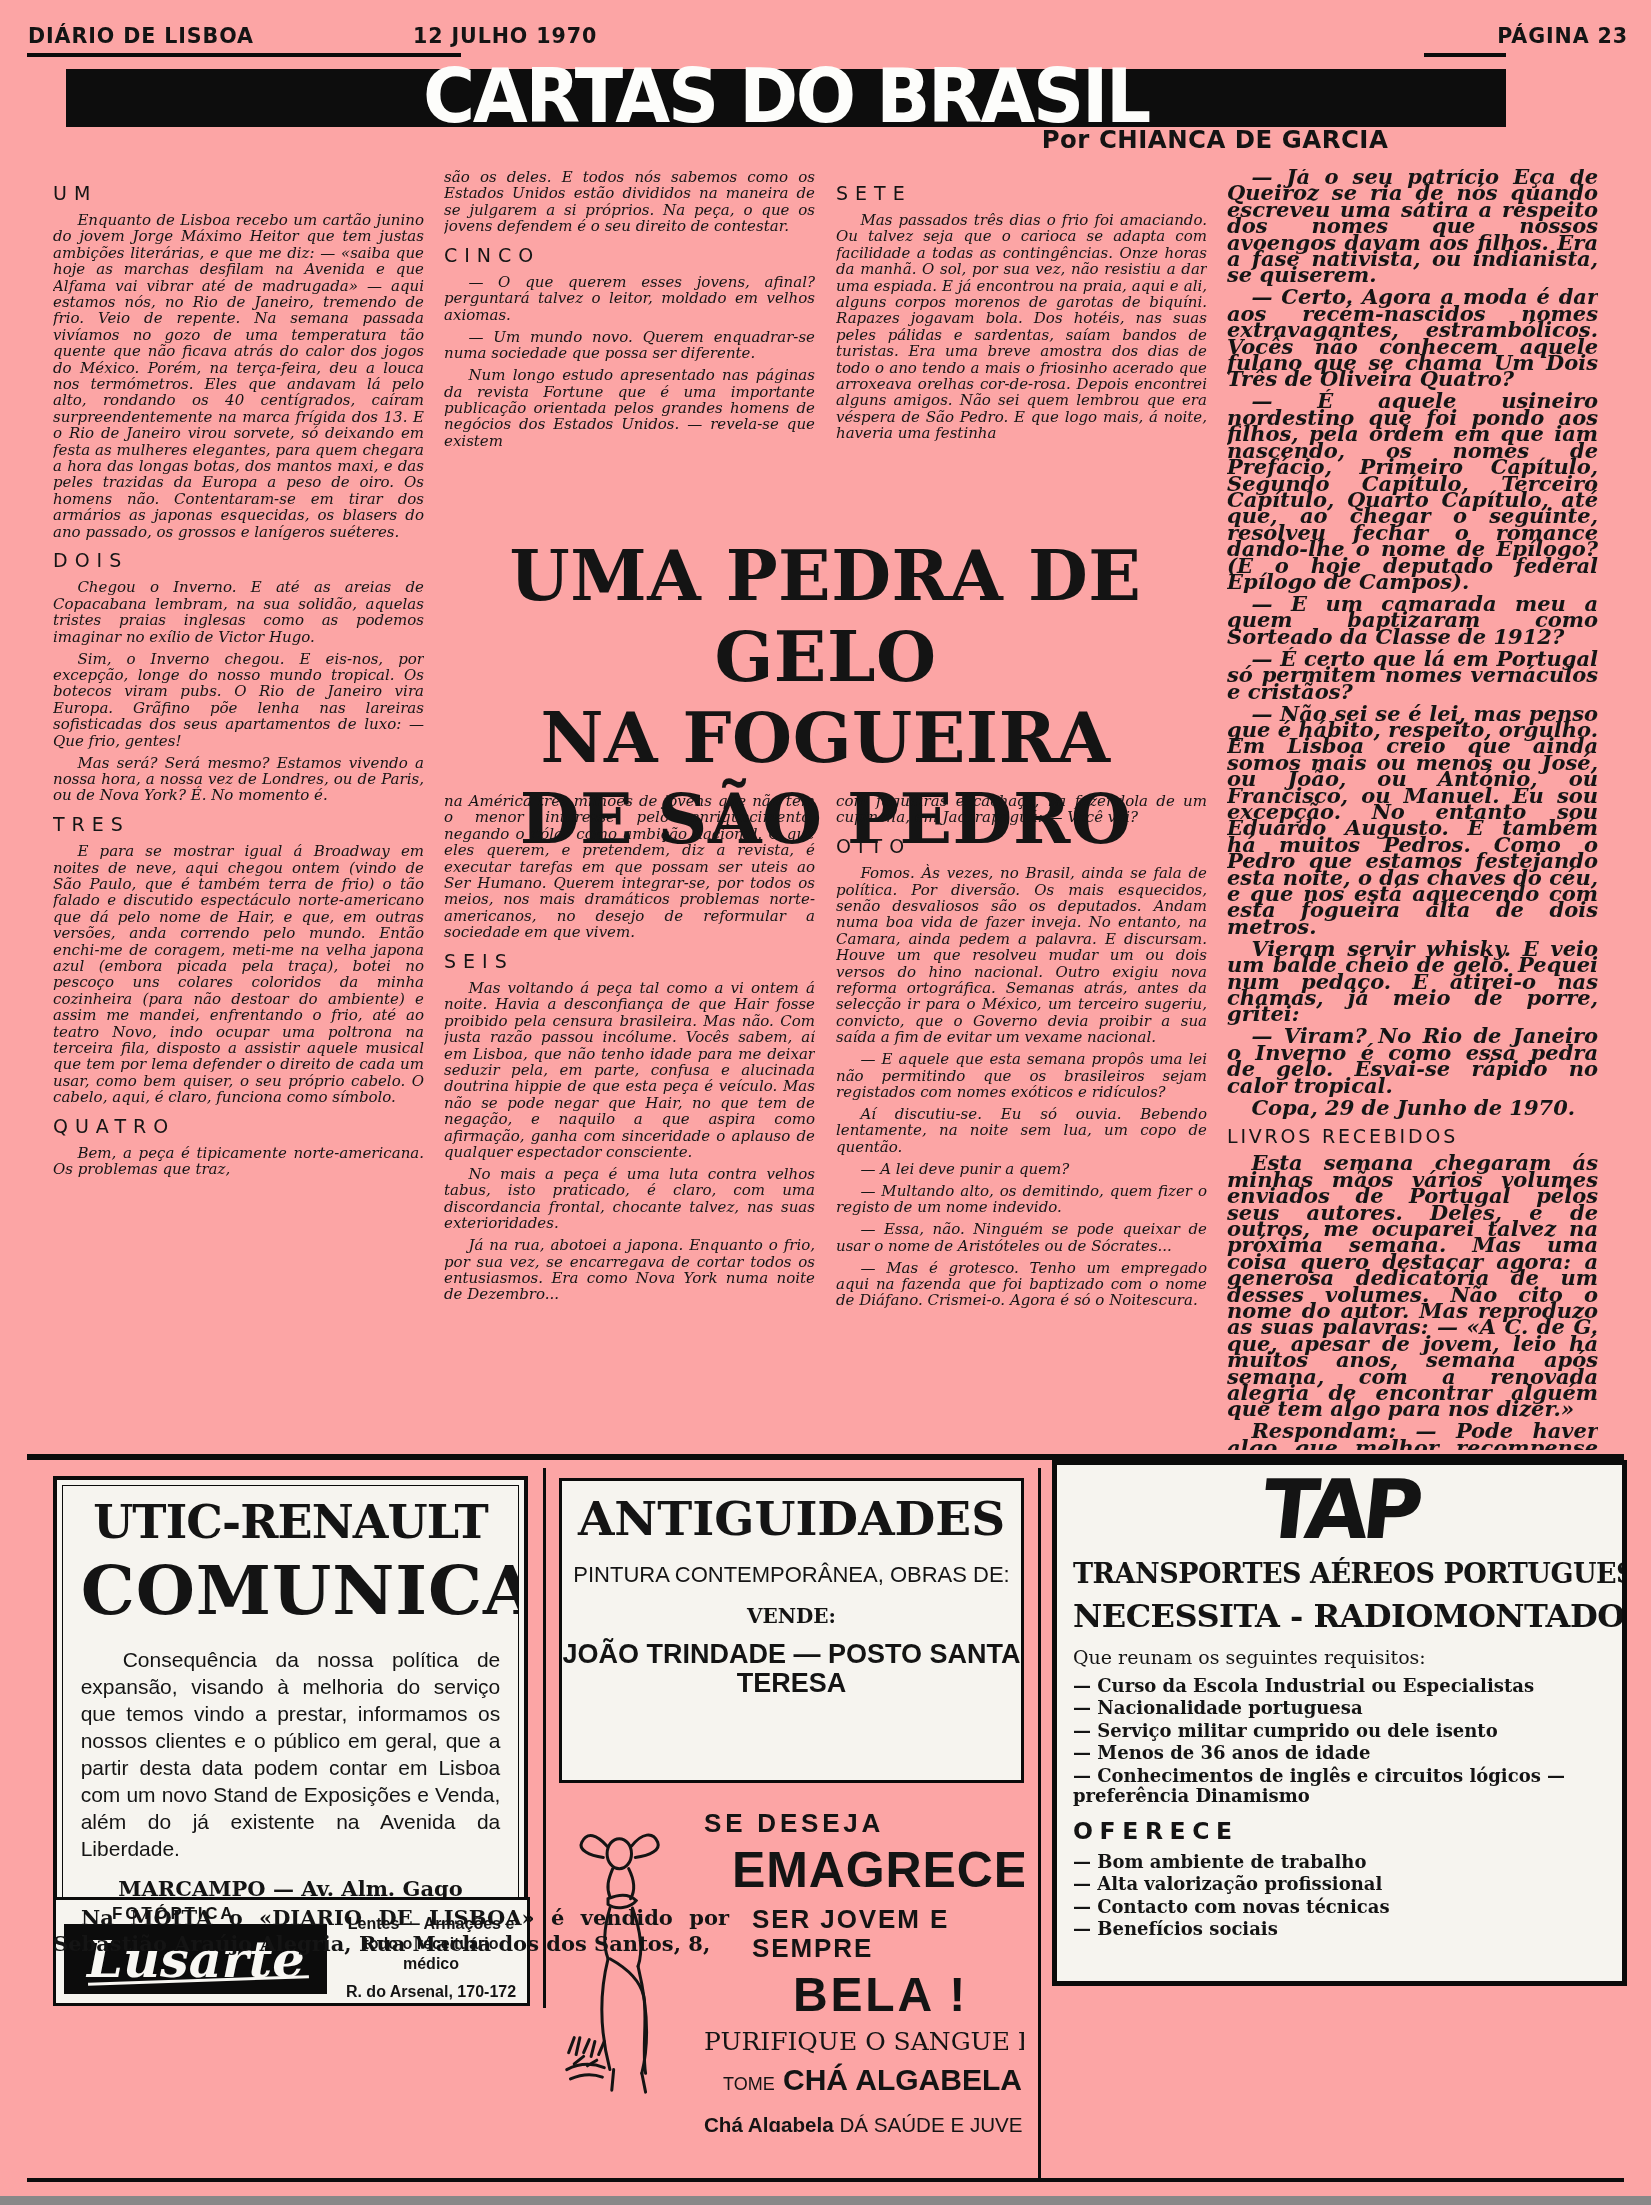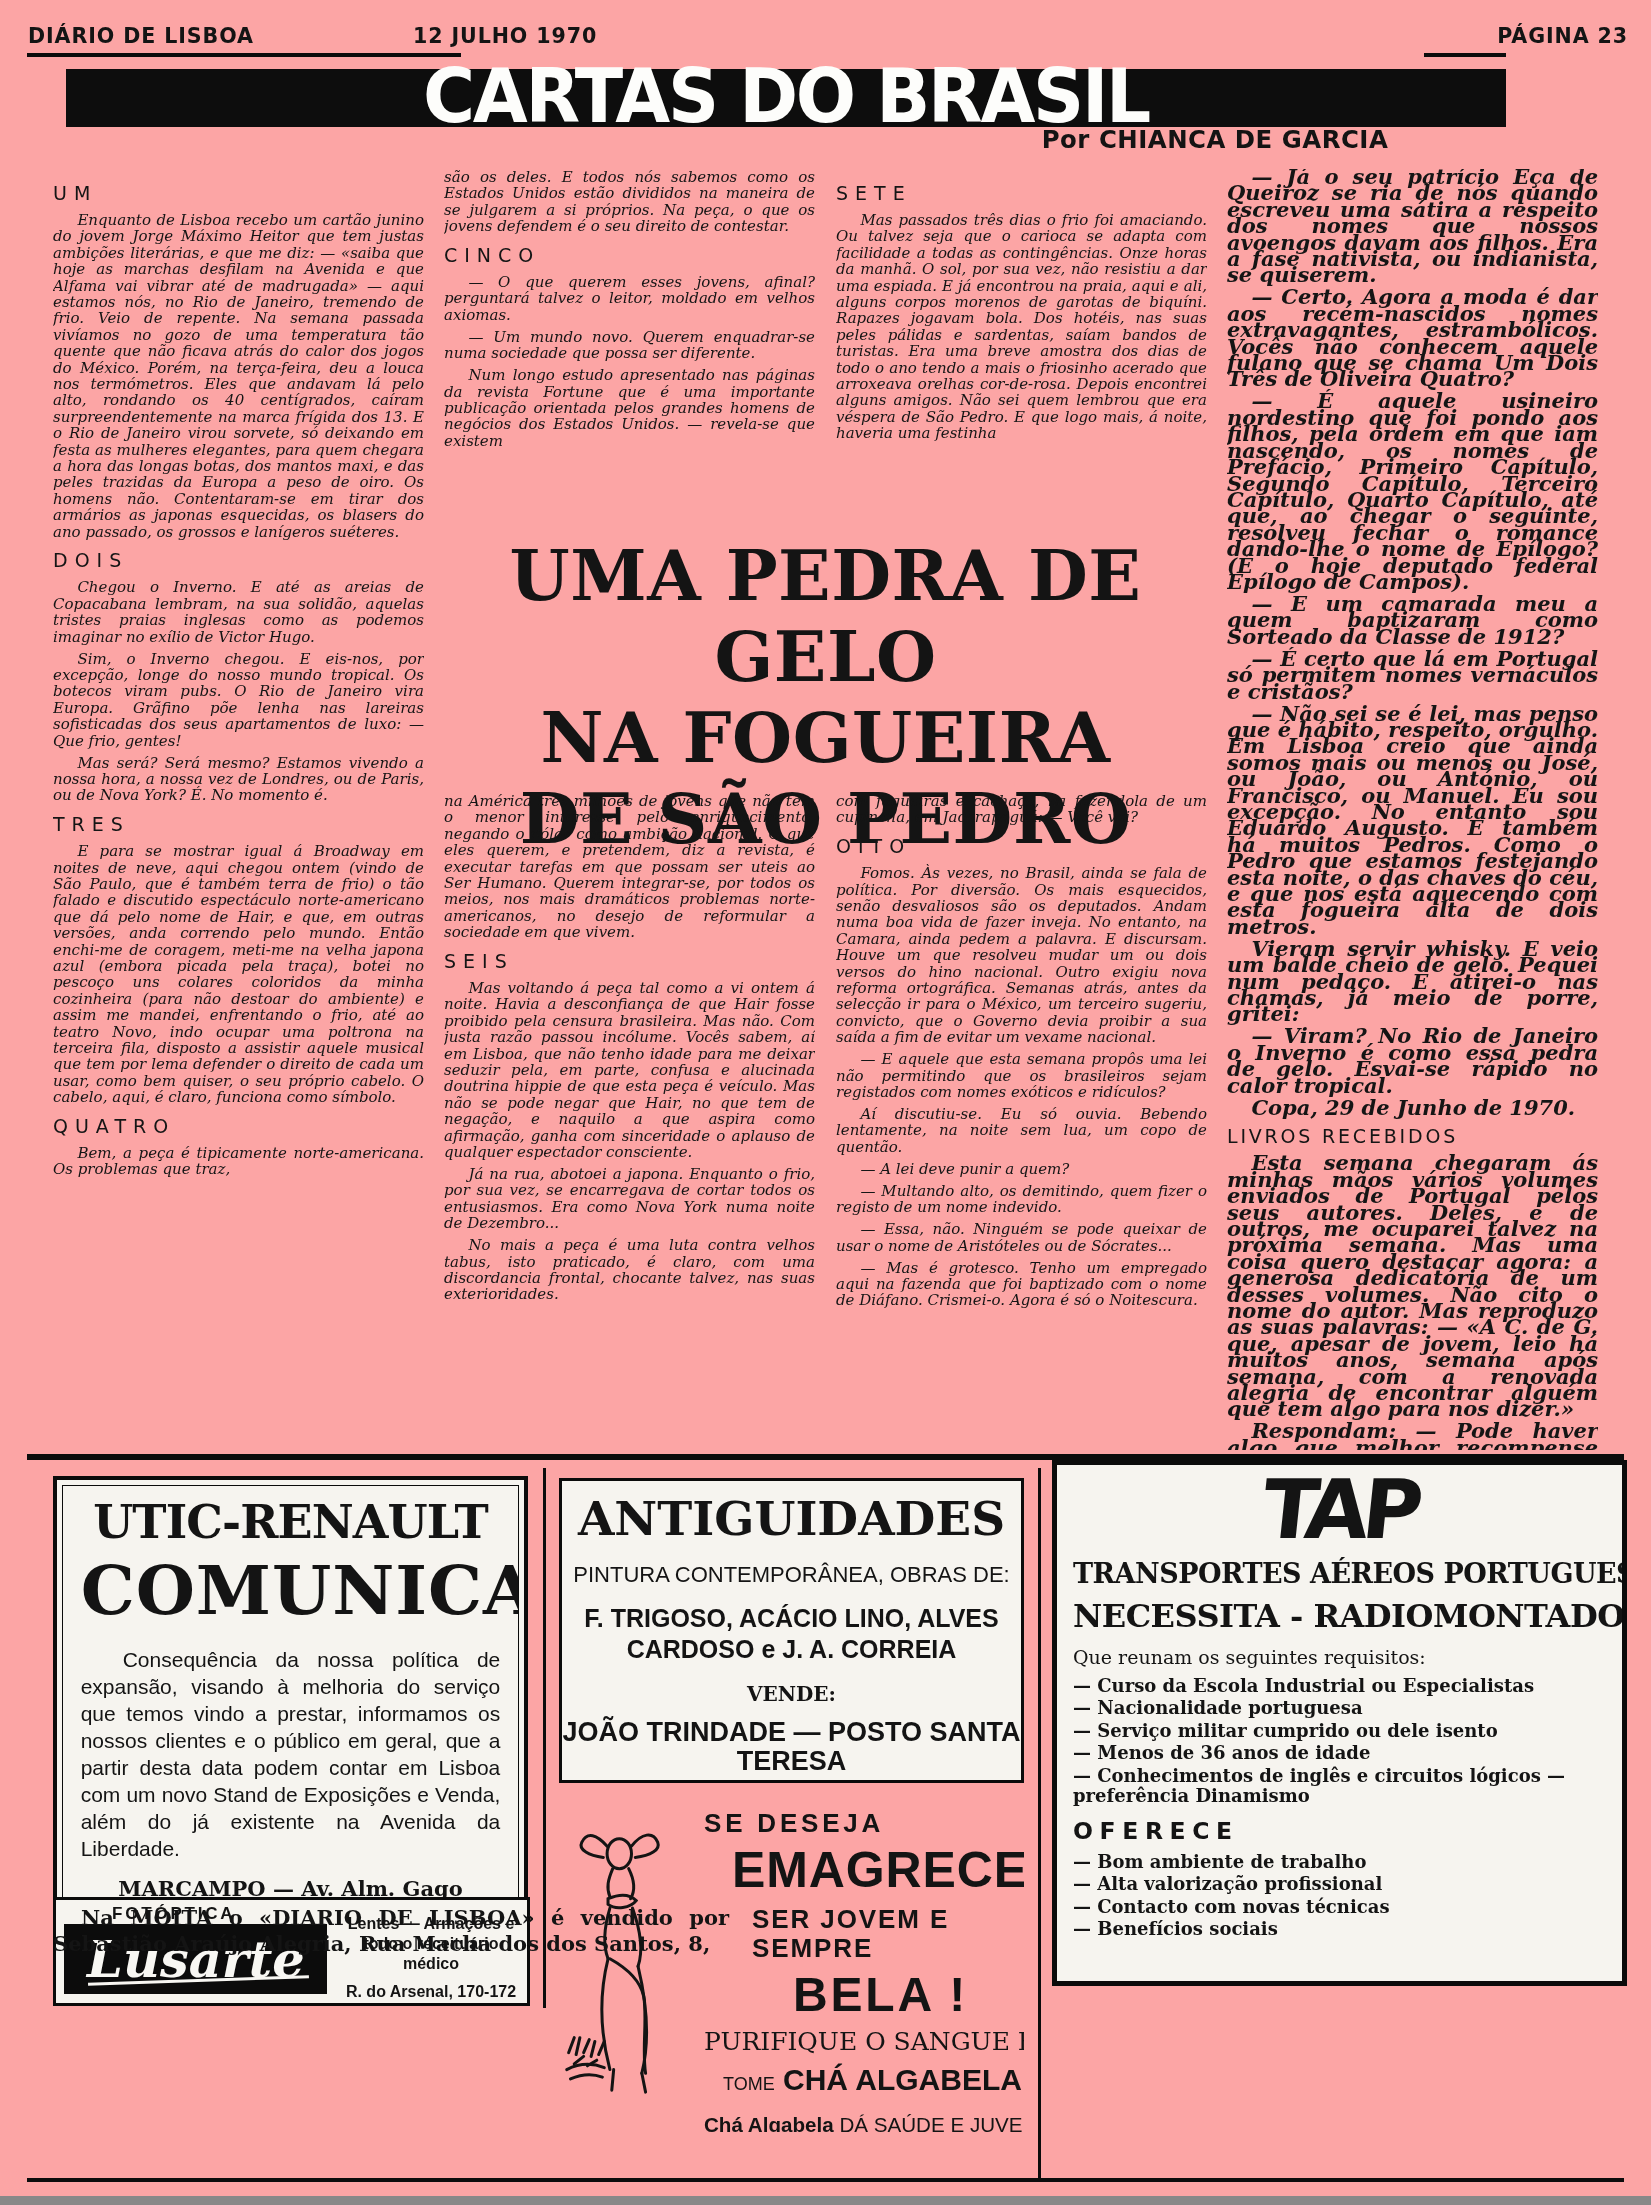--- a/index.html
+++ b/index.html
@@ -121,22 +121,22 @@
   <div class="headline">
     <div>UMA PEDRA DE GELO</div>
     <div>NA FOGUEIRA</div>
     <div>DE SÃO PEDRO</div>
   </div>
 
   <div class="col c2b">
     <p style="text-indent:0;">na América três milhões de jovens que não têm o menor interesse pelo enriquecimento, negando o dólar como ambição nacional. O que eles querem, e pretendem, diz a revista, é executar tarefas em que possam ser uteis ao Ser Humano. Querem integrar-se, por todos os meios, nos mais dramáticos problemas norte-americanos, no desejo de reformular a sociedade em que vivem.</p>
     <h3 class="sec-h">SEIS</h3>
     <p>Mas voltando á peça tal como a vi ontem á noite. Havia a desconfiança de que Hair fosse proibido pela censura brasileira. Mas não. Com justa razão passou incólume. Vocês sabem, aí em Lisboa, que não tenho idade para me deixar seduzir pela, em parte, confusa e alucinada doutrina hippie de que esta peça é veículo. Mas não se pode negar que Hair, no que tem de negação, e naquilo a que aspira como afirmação, ganha com sinceridade o aplauso de qualquer espectador consciente.</p>
+    <p>No mais a peça é uma luta contra velhos tabus, isto praticado, é claro, com uma discordancia frontal, chocante talvez, nas suas exterioridades.</p>
     <p>Já na rua, abotoei a japona. Enquanto o frio, por sua vez, se encarregava de cortar todos os entusiasmos. Era como Nova York numa noite de Dezembro...</p>
-    <p>No mais a peça é uma luta contra velhos tabus, isto praticado, é claro, com uma discordancia frontal, chocante talvez, nas suas exterioridades.</p>
   </div>
 
   <div class="col c3a">
     <h3 class="sec-h first">SETE</h3>
     <p>Mas passados três dias o frio foi amaciando. Ou talvez seja que o carioca se adapta com facilidade a todas as contingências. Onze horas da manhã. O sol, por sua vez, não resistiu a dar uma espiada. E já encontrou na praia, aqui e ali, alguns corpos morenos de garotas de biquíni. Rapazes jogavam bola. Dos hotéis, nas suas peles pálidas e sardentas, saíam bandos de turistas. Era uma breve amostra dos dias de todo o ano tendo a mais o friosinho acerado que arroxeava orelhas cor-de-rosa. Depois encontrei alguns amigos. Não sei quem lembrou que era véspera de São Pedro. E que logo mais, á noite, haveria uma festinha</p>
   </div>
 
   <div class="col c3b">
     <p style="text-indent:0;">com fogueiras e cachaça, na fazendola de um cupincha, em Jacarapaguá: — Você vai?</p>
     <h3 class="sec-h">OITO</h3>
@@ -176,21 +176,20 @@
       <div class="utic-t2">COMUNICADO</div>
       <div class="utic-body">Consequência da nossa política de expansão, visando à melhoria do serviço que temos vindo a prestar, informamos os nossos clientes e o público em geral, que a partir desta data podem contar em Lisboa com um novo Stand de Exposições e Venda, além do já existente na Avenida da Liberdade.</div>
       <div class="utic-f">MARCAMPO — Av. Alm. Gago Coutinho, 56-D</div>
 
     </div>
   </div>
 
   <div class="box" style="left:559px;top:1478px;width:465px;height:305px;border-width:3.8px;">
     <div class="ant-t">ANTIGUIDADES</div>
     <div class="ant-l1">PINTURA CONTEMPORÂNEA, OBRAS DE:</div>
-    <div class="ant-names">F. TRIGOSO, ACÁCIO LINO, ALVES CARDOSO e J. A. CORREIA</div>
     <div class="ant-vende">VENDE:</div>
     <div class="ant-joao">JOÃO TRINDADE — POSTO SANTA TERESA</div>
 
   </div>
 
   <div class="box" style="left:1052px;top:1460px;width:575px;height:526px;border-width:5.6px;">
     <div style="padding:4.7px 16px;">
       <div class="tap-logo">TAP</div>
       <div class="tap-l1">TRANSPORTES AÉREOS PORTUGUESES</div>
       <div class="tap-l2">NECESSITA - RADIOMONTADORES</div>

